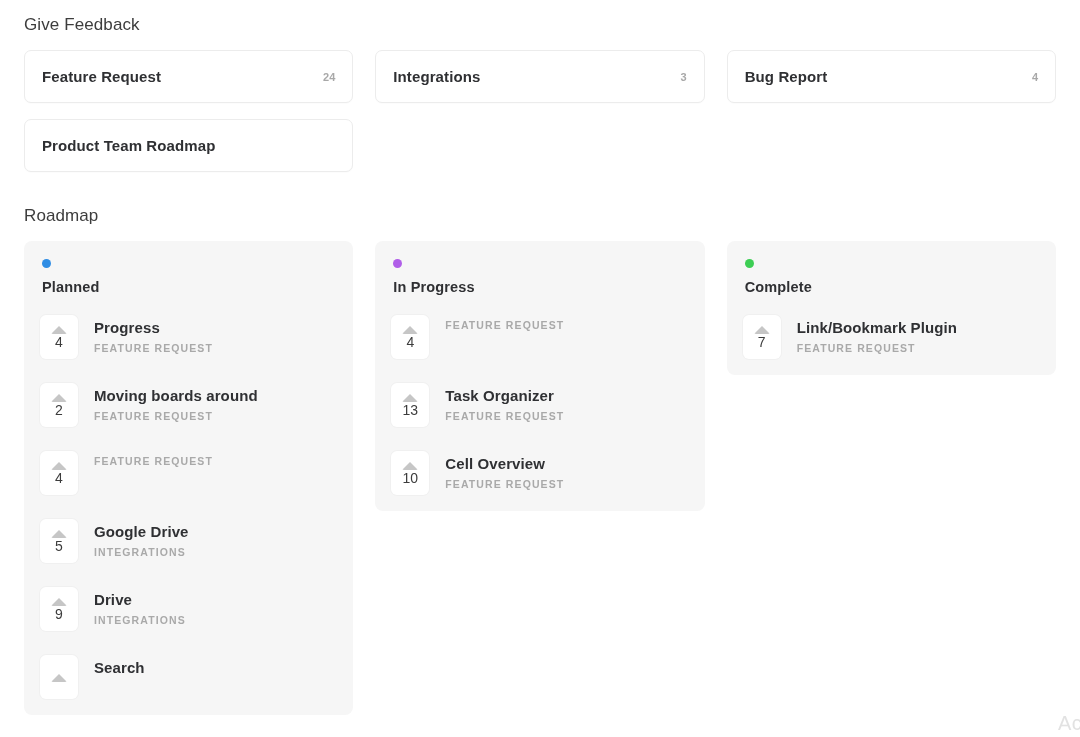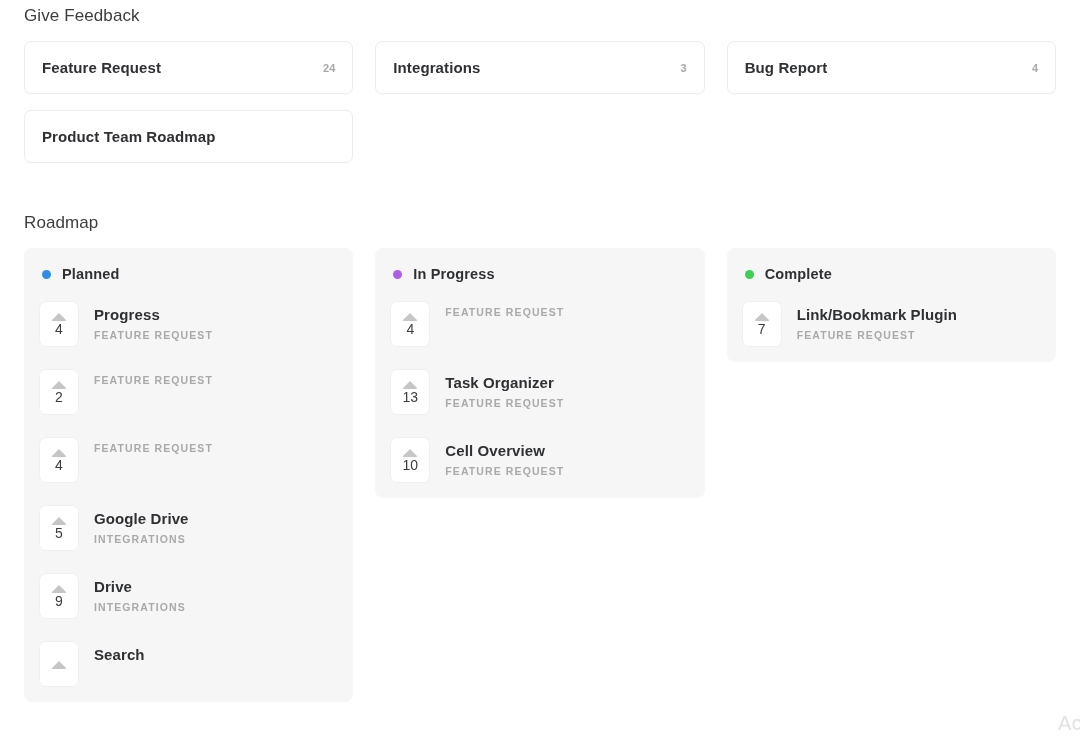--- a/index.html
+++ b/index.html
@@ -22,21 +22,21 @@
   }
 
   
   .section-title {
     font-size: 17px;
     font-weight: 400;
     color: #3d3d3d;
     letter-spacing: 0.1px;
   }
 
-  #feedback-title { padding-top: 6px; }
+  #feedback-title { padding-top: 15px; }
 
   #roadmap-title { padding-top: 0; }
 
   
   .board-grid {
     display: grid;
     grid-template-columns: repeat(3, 1fr);
     column-gap: 22px;
     row-gap: 16px;
     margin-top: 15px;
@@ -61,42 +61,43 @@
     letter-spacing: 0.1px;
   }
 
   .board-card-count {
     font-size: 11px;
     font-weight: 700;
     color: #a8a8a8;
   }
 
   
-  .roadmap-wrap { margin-top: 50px; }
+  .roadmap-wrap { margin-top: 34px; }
 
   .roadmap-grid {
     display: grid;
     grid-template-columns: repeat(3, 1fr);
     column-gap: 22px;
     align-items: start;
     margin-top: 15px;
   }
 
   .roadmap-column {
     background: #f6f6f6;
     border-radius: 8px;
     padding: 18px 16px 16px 16px;
   }
 
   .column-header {
     display: flex;
-    align-items: center;
+    align-items: flex-start;
     gap: 11px;
     margin-bottom: 20px;
     padding-left: 2px;
+    flex-direction: column;
   }
 
   .status-dot {
     width: 9px;
     height: 9px;
     border-radius: 50%;
     flex: 0 0 auto;
   }
 
   .column-title {
@@ -229,20 +230,21 @@
             <div class="item-tag">FEATURE REQUEST</div>
           </div>
         </div>
 
         <div class="roadmap-item">
           <div class="vote-box">
             <span class="vote-arrow"></span>
             <span class="vote-count">2</span>
           </div>
           <div class="item-body">
+            <div class="item-title">Moving boards around</div>
             <div class="item-tag">FEATURE REQUEST</div>
           </div>
         </div>
 
         <div class="roadmap-item">
           <div class="vote-box">
             <span class="vote-arrow"></span>
             <span class="vote-count">4</span>
           </div>
           <div class="item-body">

